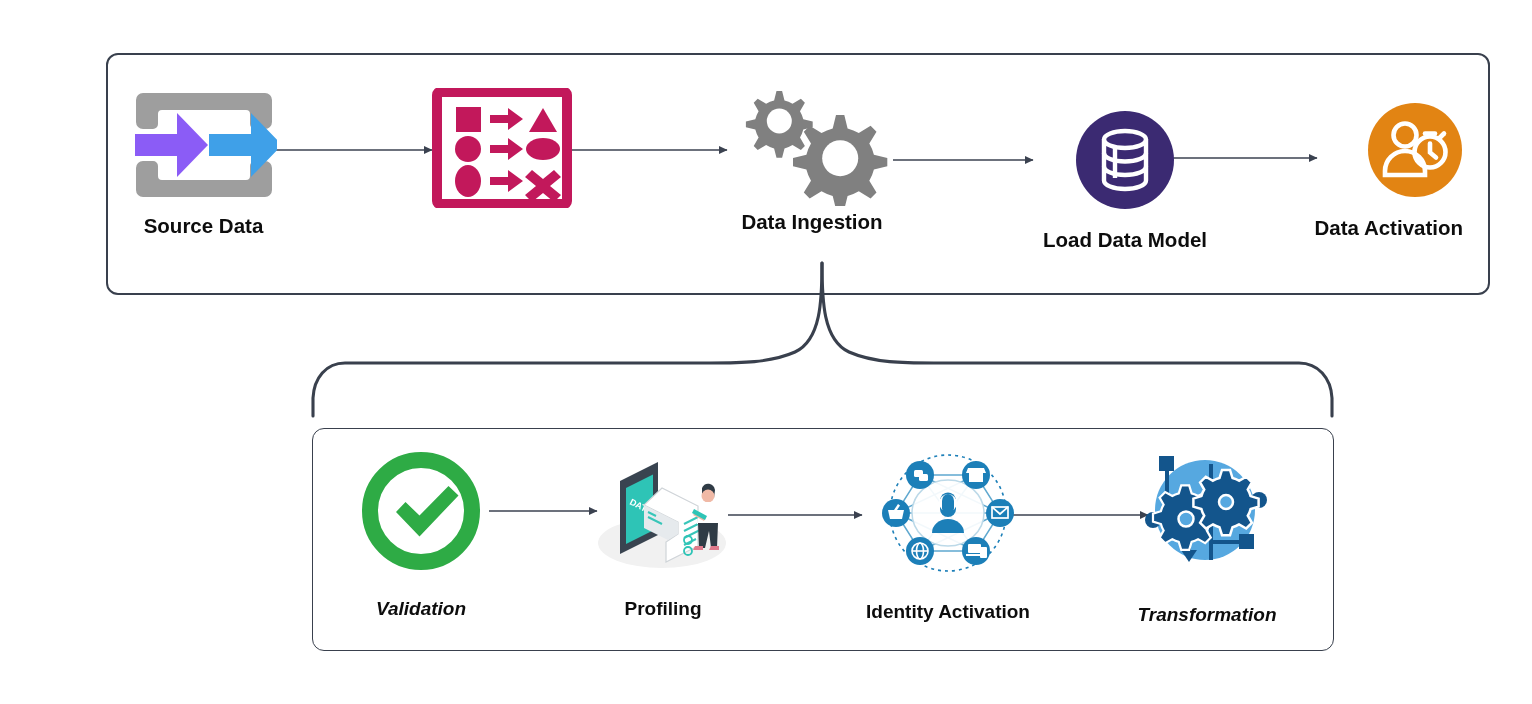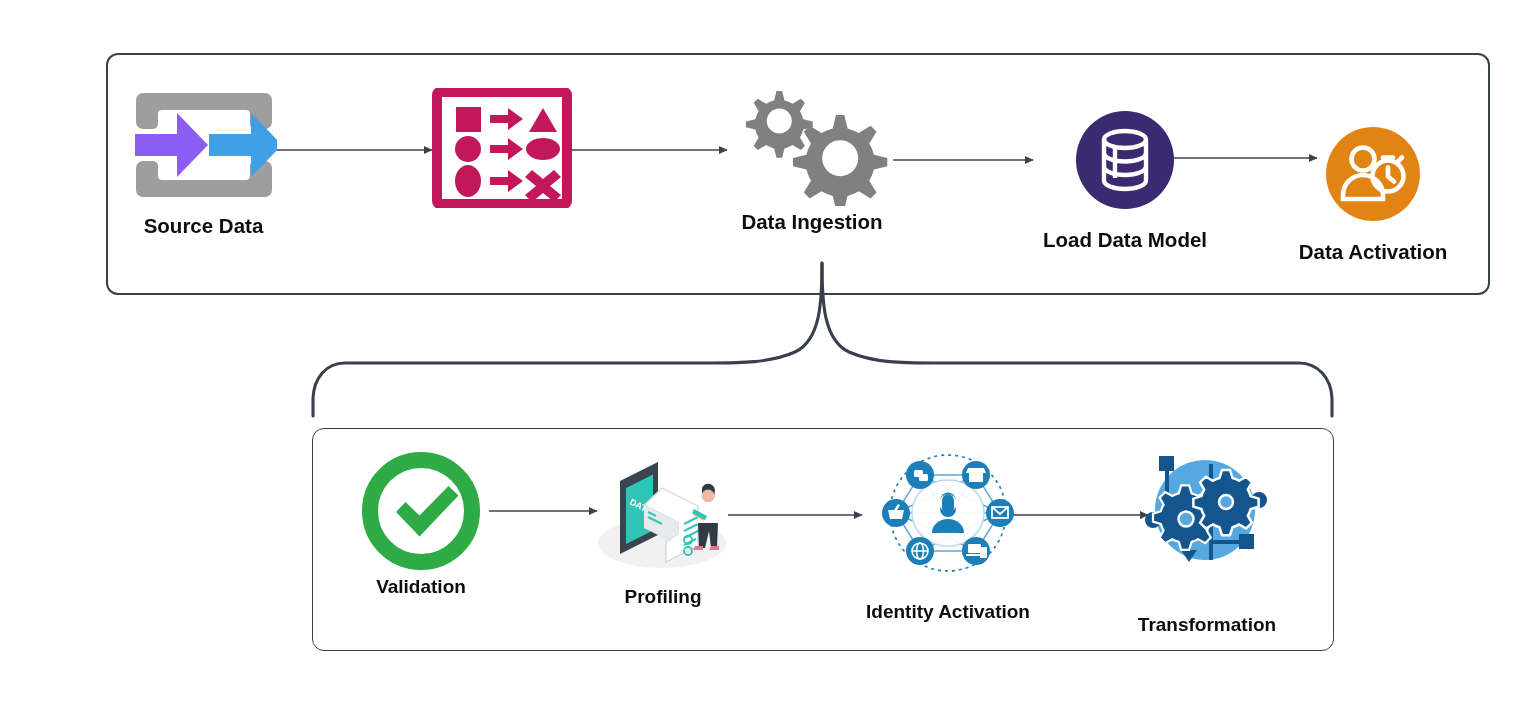--- a/index.html
+++ b/index.html
@@ -157,21 +157,21 @@
           <path d="M29,29.5 v41 a21,8.5 0 0 0 42,0 v-41"></path>
           <path d="M29,43 a21,8.5 0 0 0 42,0"></path>
           <path d="M29,56.5 a21,8.5 0 0 0 42,0"></path>
           <path d="M40,38 v30"></path>
         </g>
       </svg>
     </span>
     <div class="node-label top-label" style="margin-top:14px;">Load Data Model</div>
   </div>
 
-  <div class="node" style="left:1283px; top:126px; width:180px;">
+  <div class="node" style="left:1283px; top:102px; width:180px;align-items:flex-end;">
     <span class="node-icon">
       <svg width="96" height="96" viewBox="0 0 96 96">
         <circle cx="48" cy="48" r="47" fill="#e28413"></circle>
         <g fill="none" stroke="#ffffff" stroke-width="4.6" stroke-linecap="round">
           <circle cx="38" cy="33" r="11.5"></circle>
           <path d="M18,69 a20,20 0 0 1 40,0 l0,4 l-40,0 z"></path>
           <circle cx="63" cy="50" r="15.5"></circle>
           <path d="M63,41.5 v9 l6,5"></path>
           <path d="M58,31.5 h10"></path>
           <path d="M72.5,36 l4.5,-4.5"></path>
@@ -181,21 +181,21 @@
     <div class="node-label top-label" style="margin-top:14px;">Data Activation</div>
   </div>
 
   <div class="node" style="left:331px; top:450px; width:180px;">
     <span class="node-icon">
       <svg width="122" height="122" viewBox="0 0 122 122">
         <circle cx="61" cy="61" r="51" fill="none" stroke="#2eab45" stroke-width="16"></circle>
         <path d="M36,62 l9.5,-10 l14,13.5 l29,-29.5 l10,9.5 l-39,41 z" fill="#2eab45"></path>
       </svg>
     </span>
-    <div class="node-label bot-label" style="">Validation</div>
+    <div class="node-label bot-label" style="margin-top:22px;font-style:italic;">Validation</div>
   </div>
 
   <div class="node" style="left:588px; top:452px; width:150px;">
     <span class="node-icon">
       <svg width="142" height="124" viewBox="0 0 142 124">
         <ellipse cx="70" cy="91" rx="64" ry="25" fill="#f1f1f1"></ellipse>
 
         <path d="M28,29 l38,-19 l0,73 l-38,19 z" fill="#394450"></path>
         <path d="M34,36 l27,-13.5 l0,56 l-27,13.5 z" fill="#2ec4b6"></path>
         <text x="37" y="52" font-family="'Liberation Sans',sans-serif" font-size="9" font-weight="bold" fill="#ffffff" transform="rotate(26 37 52)">DATA</text>
@@ -220,21 +220,21 @@
           <circle cx="116" cy="44" r="6.5" fill="#f0b9a6"></circle>
           <path d="M108,50 l14,0 l3,22 l-20,0 z" fill="#ffffff"></path>
           <path d="M106,71 l20,0 l-1,25 l-6,0 l-2,-17 l-4,17 l-6,0 z" fill="#2f3b45"></path>
           <path d="M104,59 l10,6 l-2,4 l-11,-6 z" fill="#f0b9a6"></path>
           <path d="M102,57 l13,7 l-2,4 l-13,-7 z" fill="#2ec4b6"></path>
           <path d="M103,94 l8,0 l0,4 l-10,0 z" fill="#e07a8b"></path>
           <path d="M119,94 l8,0 l0,4 l-10,0 z" fill="#e07a8b"></path>
         </g>
       </svg>
     </span>
-    <div class="node-label bot-label" style="margin-top:6px;">Profiling</div>
+    <div class="node-label bot-label" style="margin-top:18px;">Profiling</div>
   </div>
 
   <div class="node" style="left:858px; top:447px; width:180px;">
     <span class="node-icon">
       <svg width="152" height="132" viewBox="0 0 152 132">
         <circle cx="76" cy="66" r="58" fill="none" stroke="#1c7fb8" stroke-width="1.6" stroke-dasharray="3,4"></circle>
         <g stroke="#5fa8cf" stroke-width="1.5" fill="none">
           <polygon points="48,28 104,28 128,66 104,104 48,104 24,66"></polygon>
           <path d="M48,28 L104,104 M104,28 L48,104 M24,66 L128,66 M48,28 L128,66 M104,28 L24,66 M24,66 L104,104 M128,66 L48,104"></path>
         </g>
@@ -307,16 +307,16 @@
         <g fill="#13558c" stroke="#ffffff" stroke-width="2.5">
           <path d="M44,47 l9,0 l2.8,9 a26,26 0 0 1 7.4,3.1 l8,-4.6 l6.4,6.4 l-4.6,8 a26,26 0 0 1 3.1,7.4 l9,2.8 l0,9 l-9,2.8 a26,26 0 0 1 -3.1,7.4 l4.6,8 l-6.4,6.4 l-8,-4.6 a26,26 0 0 1 -7.4,3.1 l-2.8,9 l-9,0 l-2.8,-9 a26,26 0 0 1 -7.4,-3.1 l-8,4.6 l-6.4,-6.4 l4.6,-8 a26,26 0 0 1 -3.1,-7.4 l-9,-2.8 l0,-9 l9,-2.8 a26,26 0 0 1 3.1,-7.4 l-4.6,-8 l6.4,-6.4 l8,4.6 a26,26 0 0 1 7.4,-3.1 z" transform="translate(0,-13) scale(0.88) translate(4,8)"></path>
           <circle cx="47" cy="69" r="7.5" fill="#56a8e0"></circle>
         </g>
         <g fill="#13558c" stroke="#ffffff" stroke-width="2.5">
           <path d="M85,20 l8,0 l2.5,8 a23,23 0 0 1 6.6,2.8 l7.1,-4.1 l5.7,5.7 l-4.1,7.1 a23,23 0 0 1 2.8,6.6 l8,2.5 l0,8 l-8,2.5 a23,23 0 0 1 -2.8,6.6 l4.1,7.1 l-5.7,5.7 l-7.1,-4.1 a23,23 0 0 1 -6.6,2.8 l-2.5,8 l-8,0 l-2.5,-8 a23,23 0 0 1 -6.6,-2.8 l-7.1,4.1 l-5.7,-5.7 l4.1,-7.1 a23,23 0 0 1 -2.8,-6.6 l-8,-2.5 l0,-8 l8,-2.5 a23,23 0 0 1 2.8,-6.6 l-4.1,-7.1 l5.7,-5.7 l7.1,4.1 a23,23 0 0 1 6.6,-2.8 z" transform="translate(-2,0)"></path>
           <circle cx="87" cy="52" r="7" fill="#56a8e0"></circle>
         </g>
       </svg>
     </span>
-    <div class="node-label bot-label" style="margin-top:32px;">Transformation</div>
+    <div class="node-label bot-label" style="margin-top:22px;font-style:italic;">Transformation</div>
   </div>
 
 </div>
 
 </body></html>

